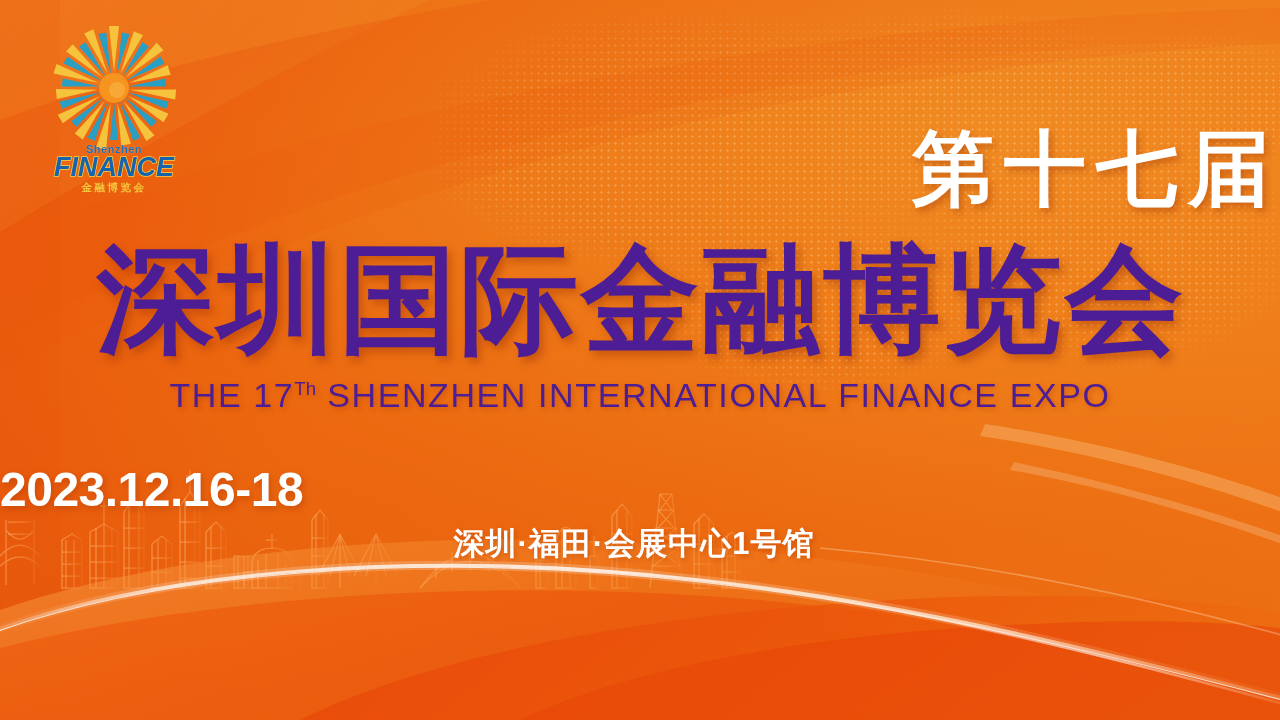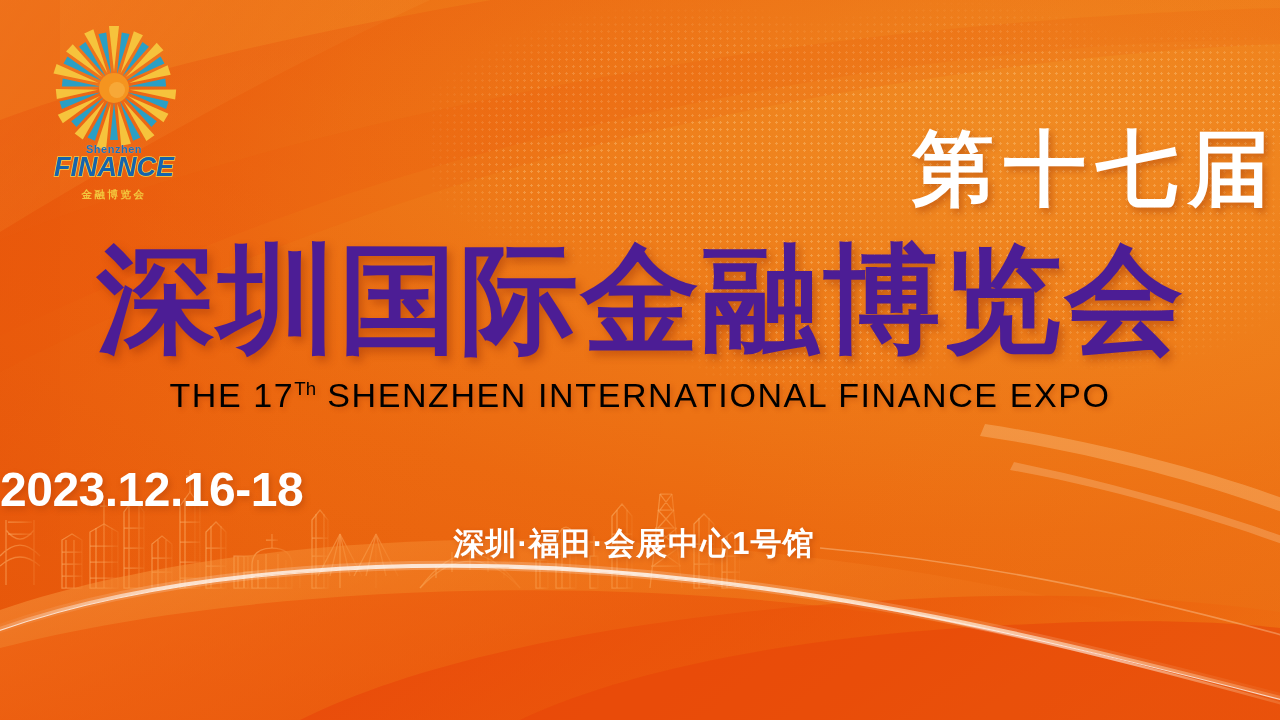--- a/index.html
+++ b/index.html
@@ -89,21 +89,21 @@
     letter-spacing: 0px;
     margin-top: -1px;
     -webkit-text-stroke: 1.4px #f6d24a;
     paint-order: stroke fill;
   }
   .logo-cn {
     font-size: 10.5px;
     font-weight: 700;
     color: #f3c73d;
     letter-spacing: 2.5px;
-    margin-top: 8px;
+    margin-top: 1px;
   }
 
   
   .headline-wrap {
     position: absolute;
     left: 0; top: 0;
     width: 1280px; height: 720px;
     pointer-events: none;
   }
   .t-edition {
@@ -132,21 +132,21 @@
     line-height: 1.05;
     text-shadow: 4px 5px 9px rgba(150,45,5,0.42);
   }
   .t-en {
     position: absolute;
     left: 0; top: 378px;
     width: 1280px;
     text-align: center;
     font-size: 34px;
     font-weight: 400;
-    color: #000000;
+    color: #4c1d95;
     letter-spacing: 1.6px;
     line-height: 1;
     text-shadow: 2px 2px 5px rgba(150,45,5,0.32);
   }
   .t-en sup {
     font-size: 0.55em;
     vertical-align: super;
     letter-spacing: 0;
   }
   .t-date {

